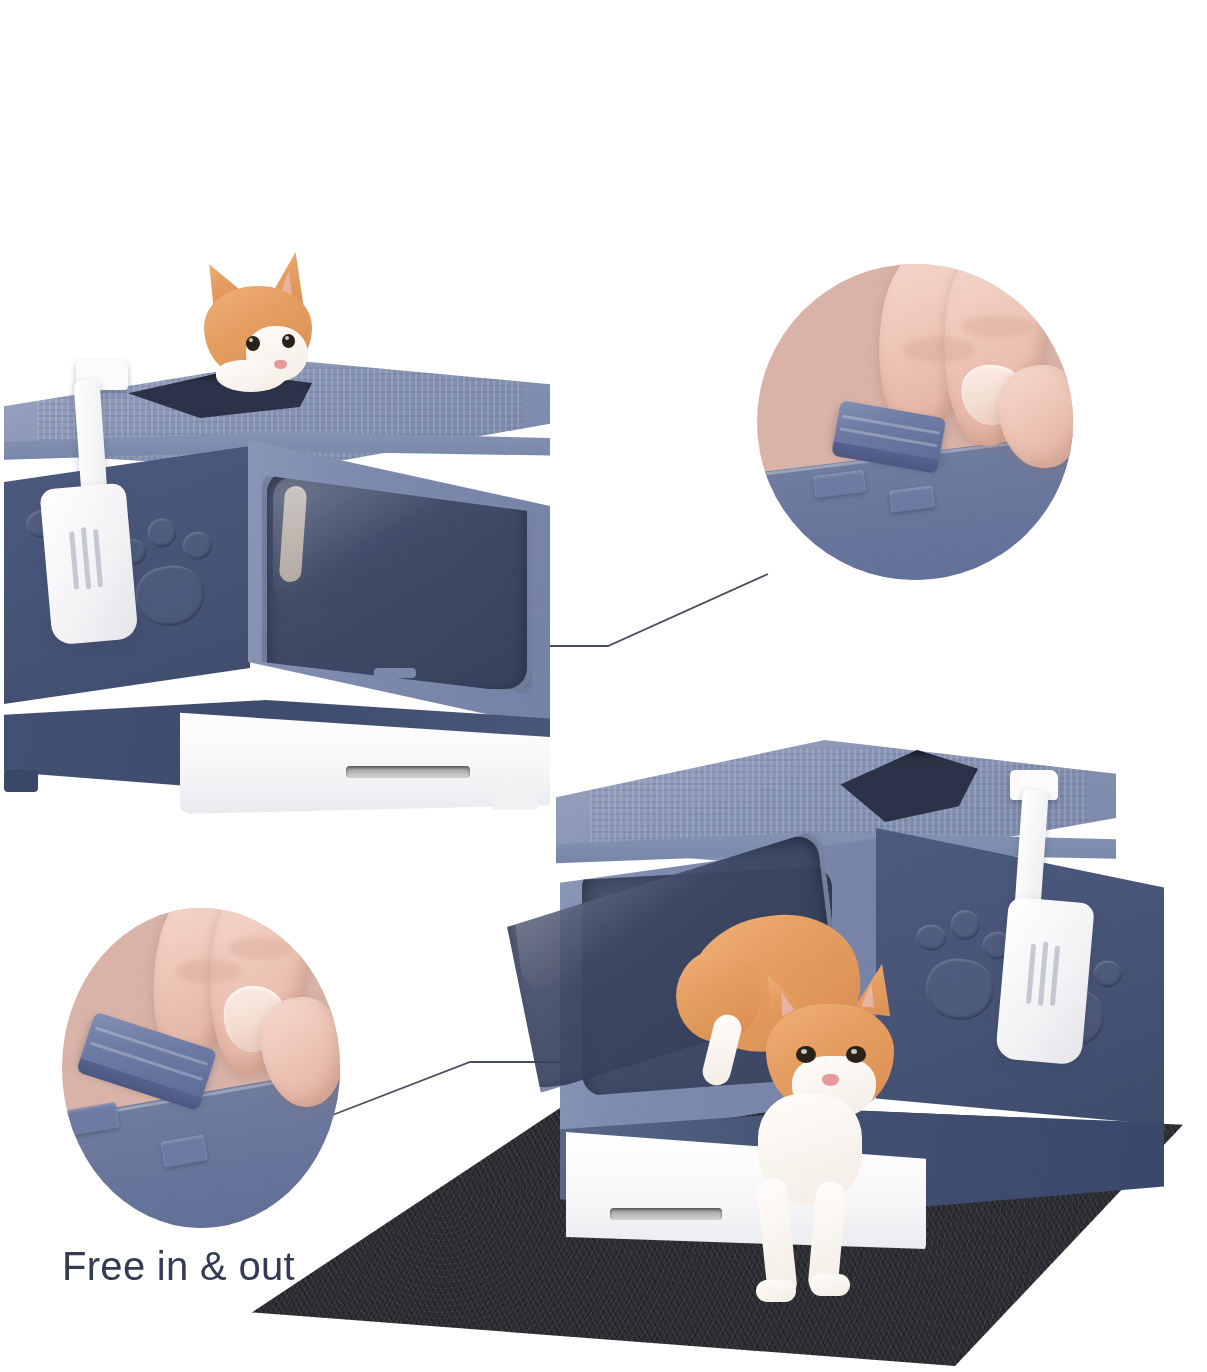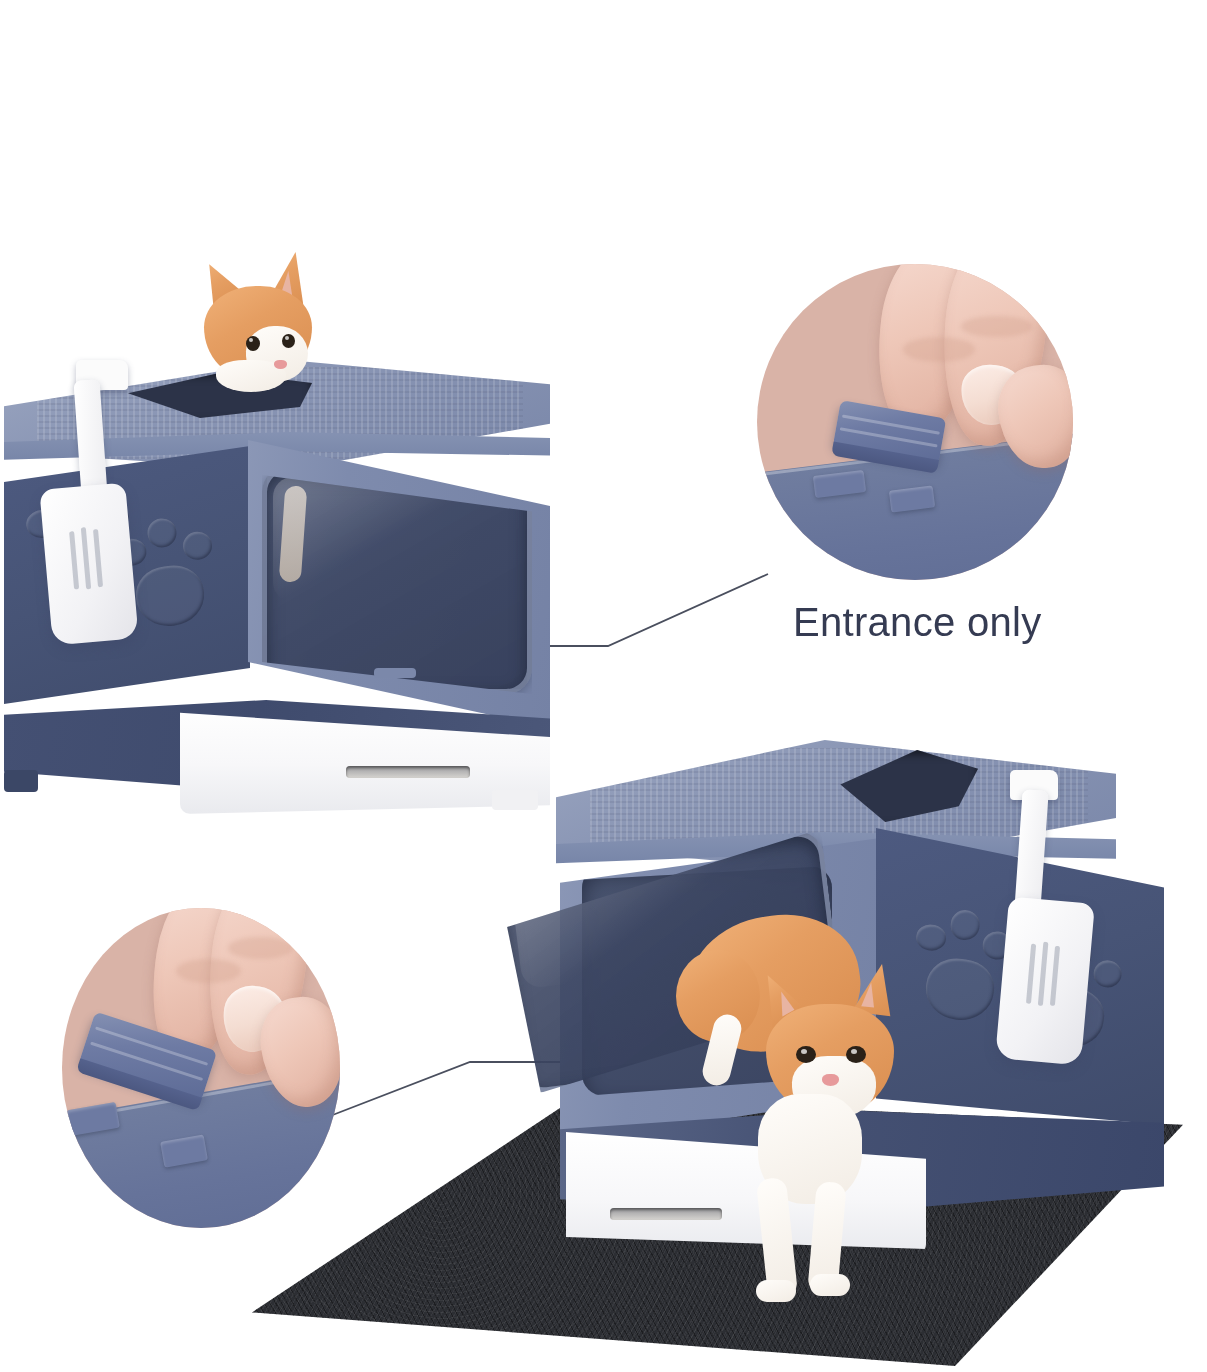--- a/index.html
+++ b/index.html
@@ -307,21 +307,20 @@
         <div class="finger" style="left:56%;top:44%;width:36%;height:38%;transform:rotate(-6deg);"></div>
       </div>
 
       <div class="snaptab" style="left:25%;top:46%;width:34%;height:15%;transform:rotate(10deg);">
         <div class="face"></div>
         <div class="rib" style="top:30%;"></div>
         <div class="rib" style="top:58%;"></div>
         <div class="lip"></div>
       </div>
     </div>
-    <div class="label" style="left:36px;top:336px;">Entrance only</div>
   </div>
 
   <div class="callout" style="left:62px;top:908px;width:278px;height:320px;">
     <div class="disc">
       <div class="lowerplastic" style="top:58%;transform:rotate(-10deg);"></div>
       <div class="edgelite" style="top:58%;transform:rotate(-10deg);"></div>
       <div class="grooveA" style="left:2%;top:62%;width:18%;height:8%;transform:rotate(-10deg);"></div>
       <div class="grooveB" style="left:36%;top:72%;width:16%;height:8%;transform:rotate(-10deg);"></div>
 
       <div class="hand" style="left:30%;top:-10%;width:78%;height:86%;">
@@ -333,20 +332,21 @@
         <div class="finger" style="left:54%;top:44%;width:38%;height:40%;transform:rotate(-8deg);"></div>
       </div>
 
       <div class="snaptab" style="left:8%;top:38%;width:46%;height:17%;transform:rotate(18deg);">
         <div class="face"></div>
         <div class="rib" style="top:26%;"></div>
         <div class="rib" style="top:56%;"></div>
         <div class="lip"></div>
       </div>
     </div>
+    <div class="label" style="left:0px;top:336px;">Free in &amp; out</div>
   </div>
 
   <div class="mat" style="left:252px;top:1098px;width:950px;height:268px;
               clip-path:polygon(34% 0%, 98% 10%, 74% 100%, 0% 80%);">
     <div class="surf"></div>
   </div>
 
   <div class="product" style="left:510px;top:740px;width:700px;height:540px;">
 
     <div class="p-lid" style="left:46px;top:0px;width:560px;height:130px;

